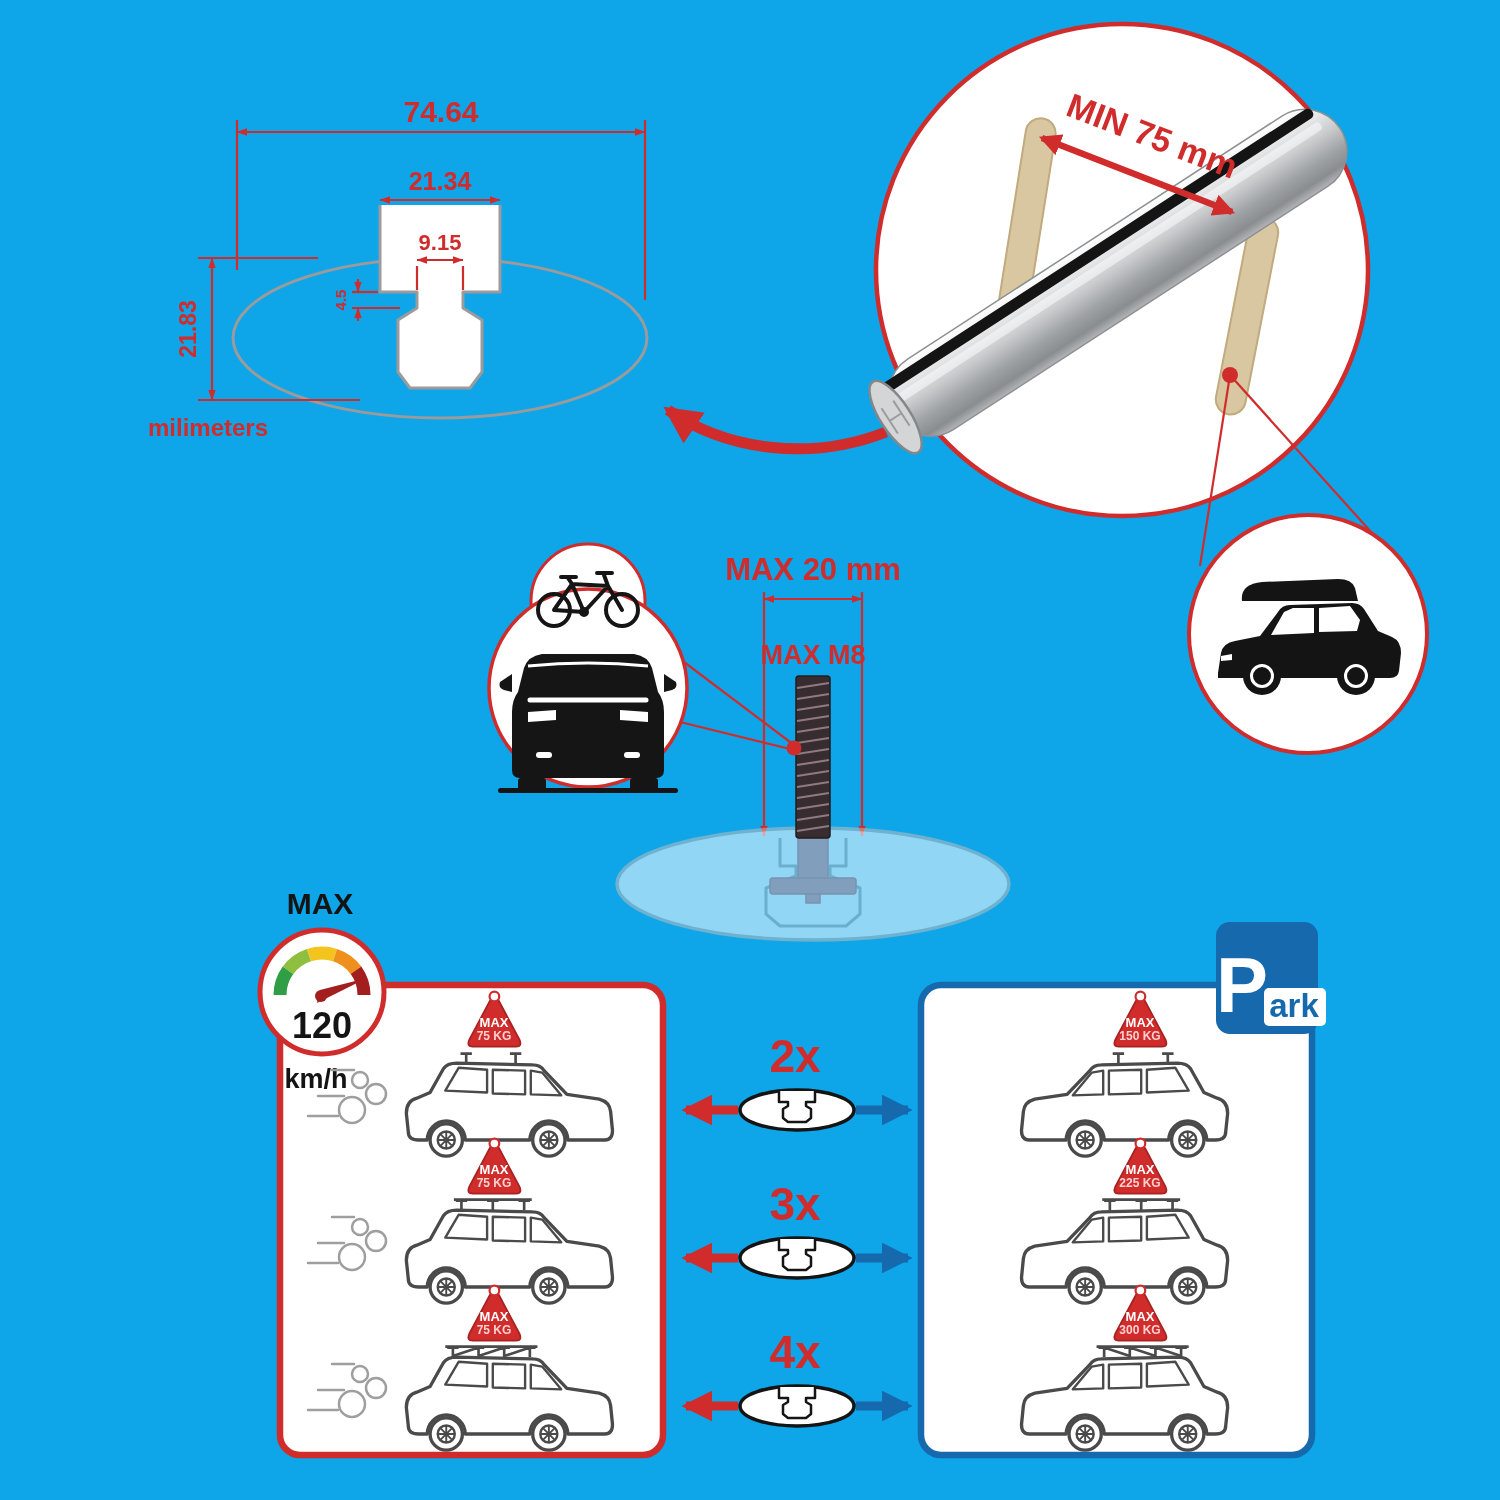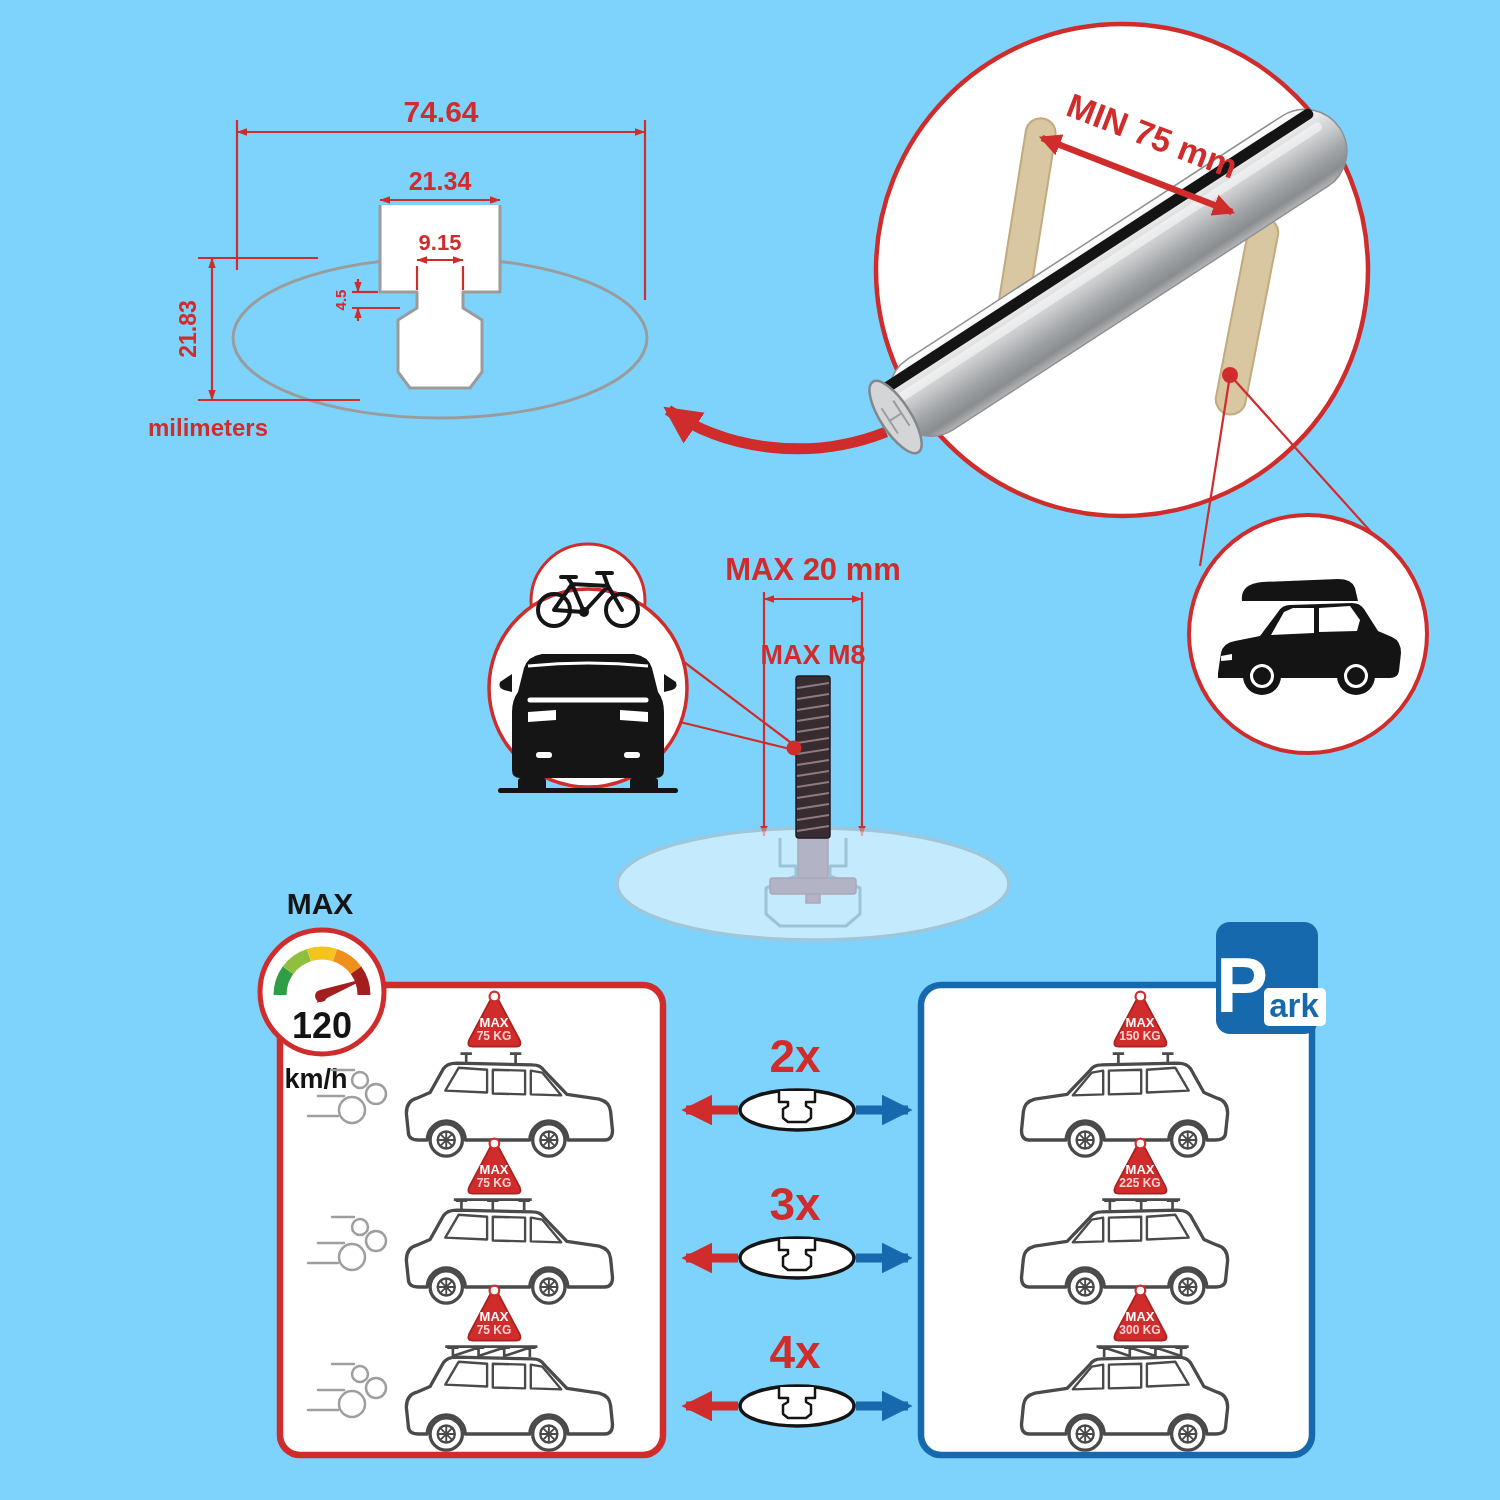--- a/index.html
+++ b/index.html
@@ -1,16 +1,16 @@
 <!DOCTYPE html>
 <html><head>
 <meta charset="utf-8">
 <style>
   html,body{margin:0;padding:0;background:#ffffff;}
-  .canvas{position:relative;width:1500px;height:1500px;background:#7dd3fc;overflow:hidden;font-family:"Liberation Sans",sans-serif;}
+  .canvas{position:relative;width:1500px;height:1500px;background:#0ea5e9;overflow:hidden;font-family:"Liberation Sans",sans-serif;}
   .canvas > svg{position:absolute;left:0;top:0;}
   text{font-family:"Liberation Sans",sans-serif;}
   .dim{fill:#d02c2c;font-weight:bold;text-anchor:middle;}
   .blk{fill:#141414;font-weight:bold;text-anchor:middle;}
   .car-body{fill:#ffffff;stroke:#4a4a4a;stroke-width:3.5;stroke-linejoin:round;}
   .car-win{fill:none;stroke:#4a4a4a;stroke-width:2.5;stroke-linejoin:round;}
   .bars path{stroke:#4a4a4a;stroke-width:2.8;fill:none;}
   .flag-max{fill:#ffffff;font-weight:bold;font-size:13px;text-anchor:middle;}
   .flag-val{fill:#ffd0d0;font-weight:bold;font-size:12px;text-anchor:middle;}
   .mult{fill:#d02c2c;font-weight:bold;font-size:46px;text-anchor:middle;}

